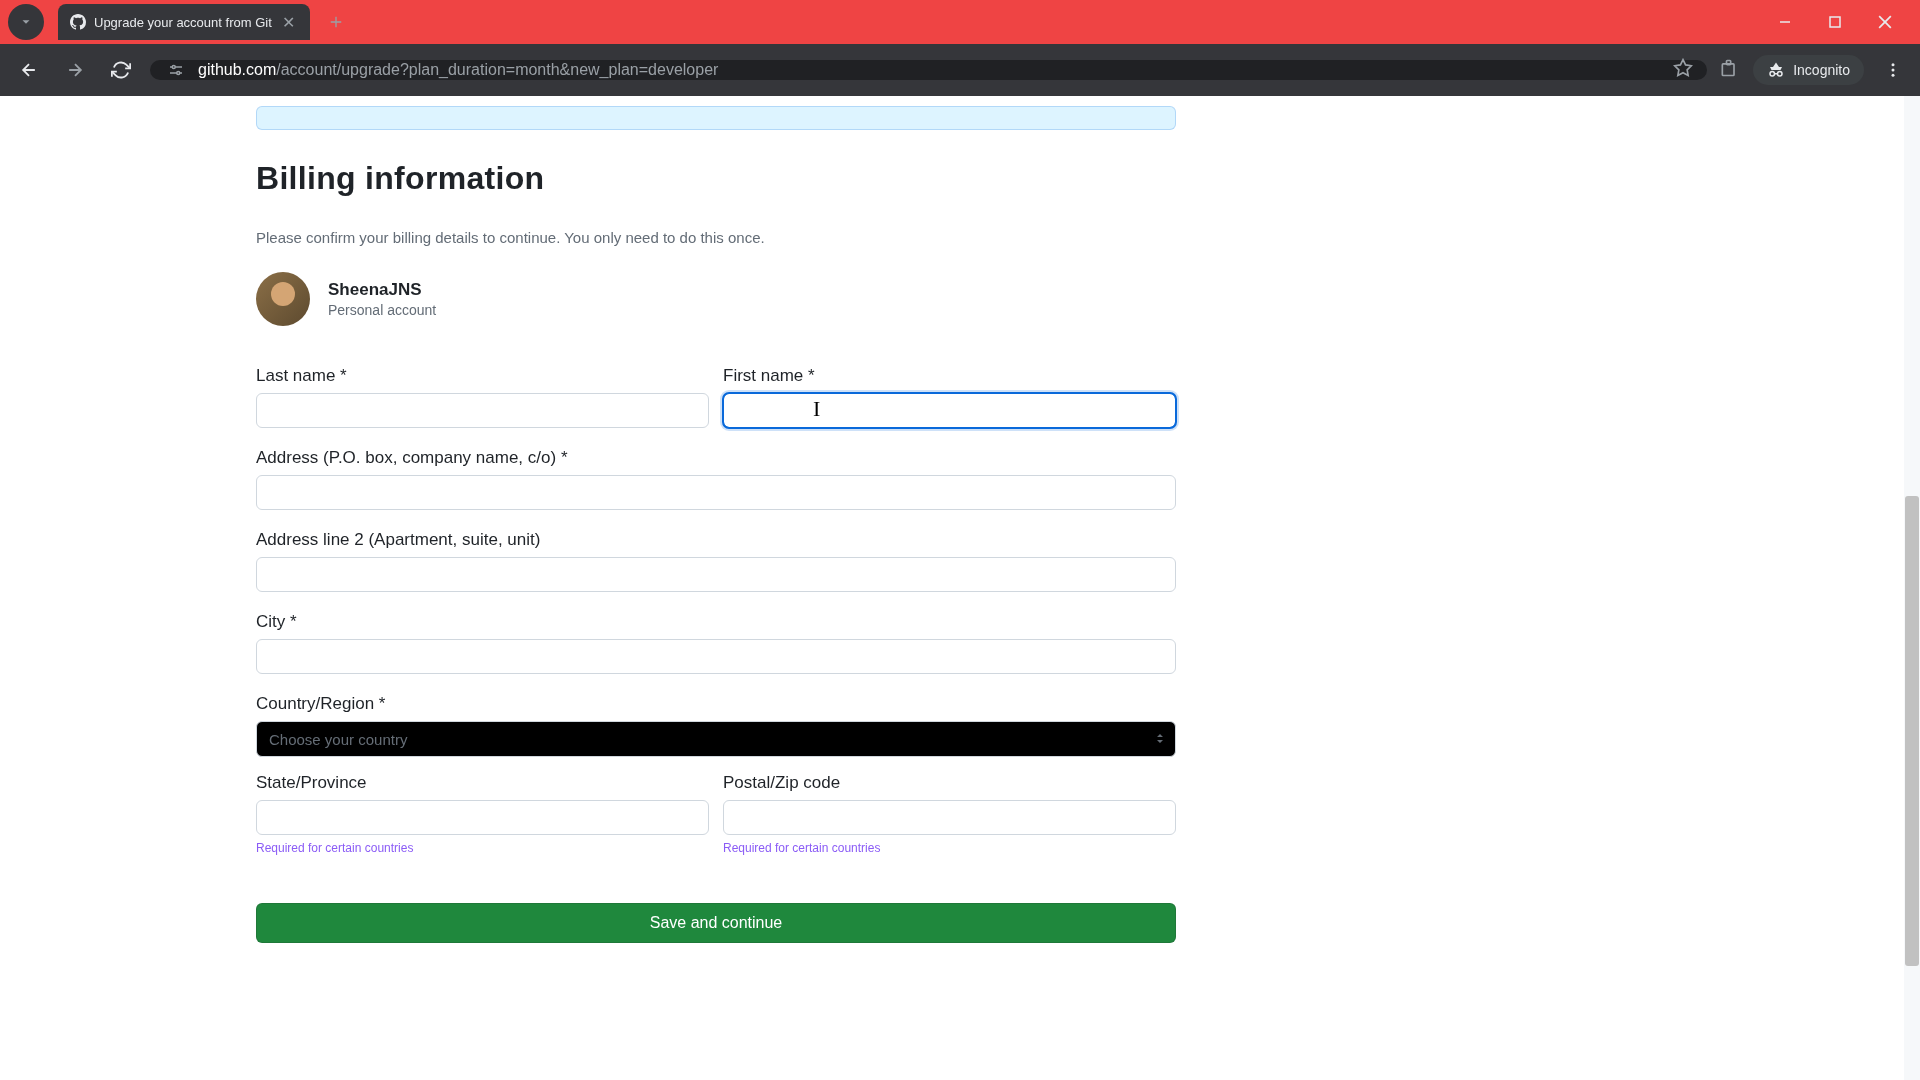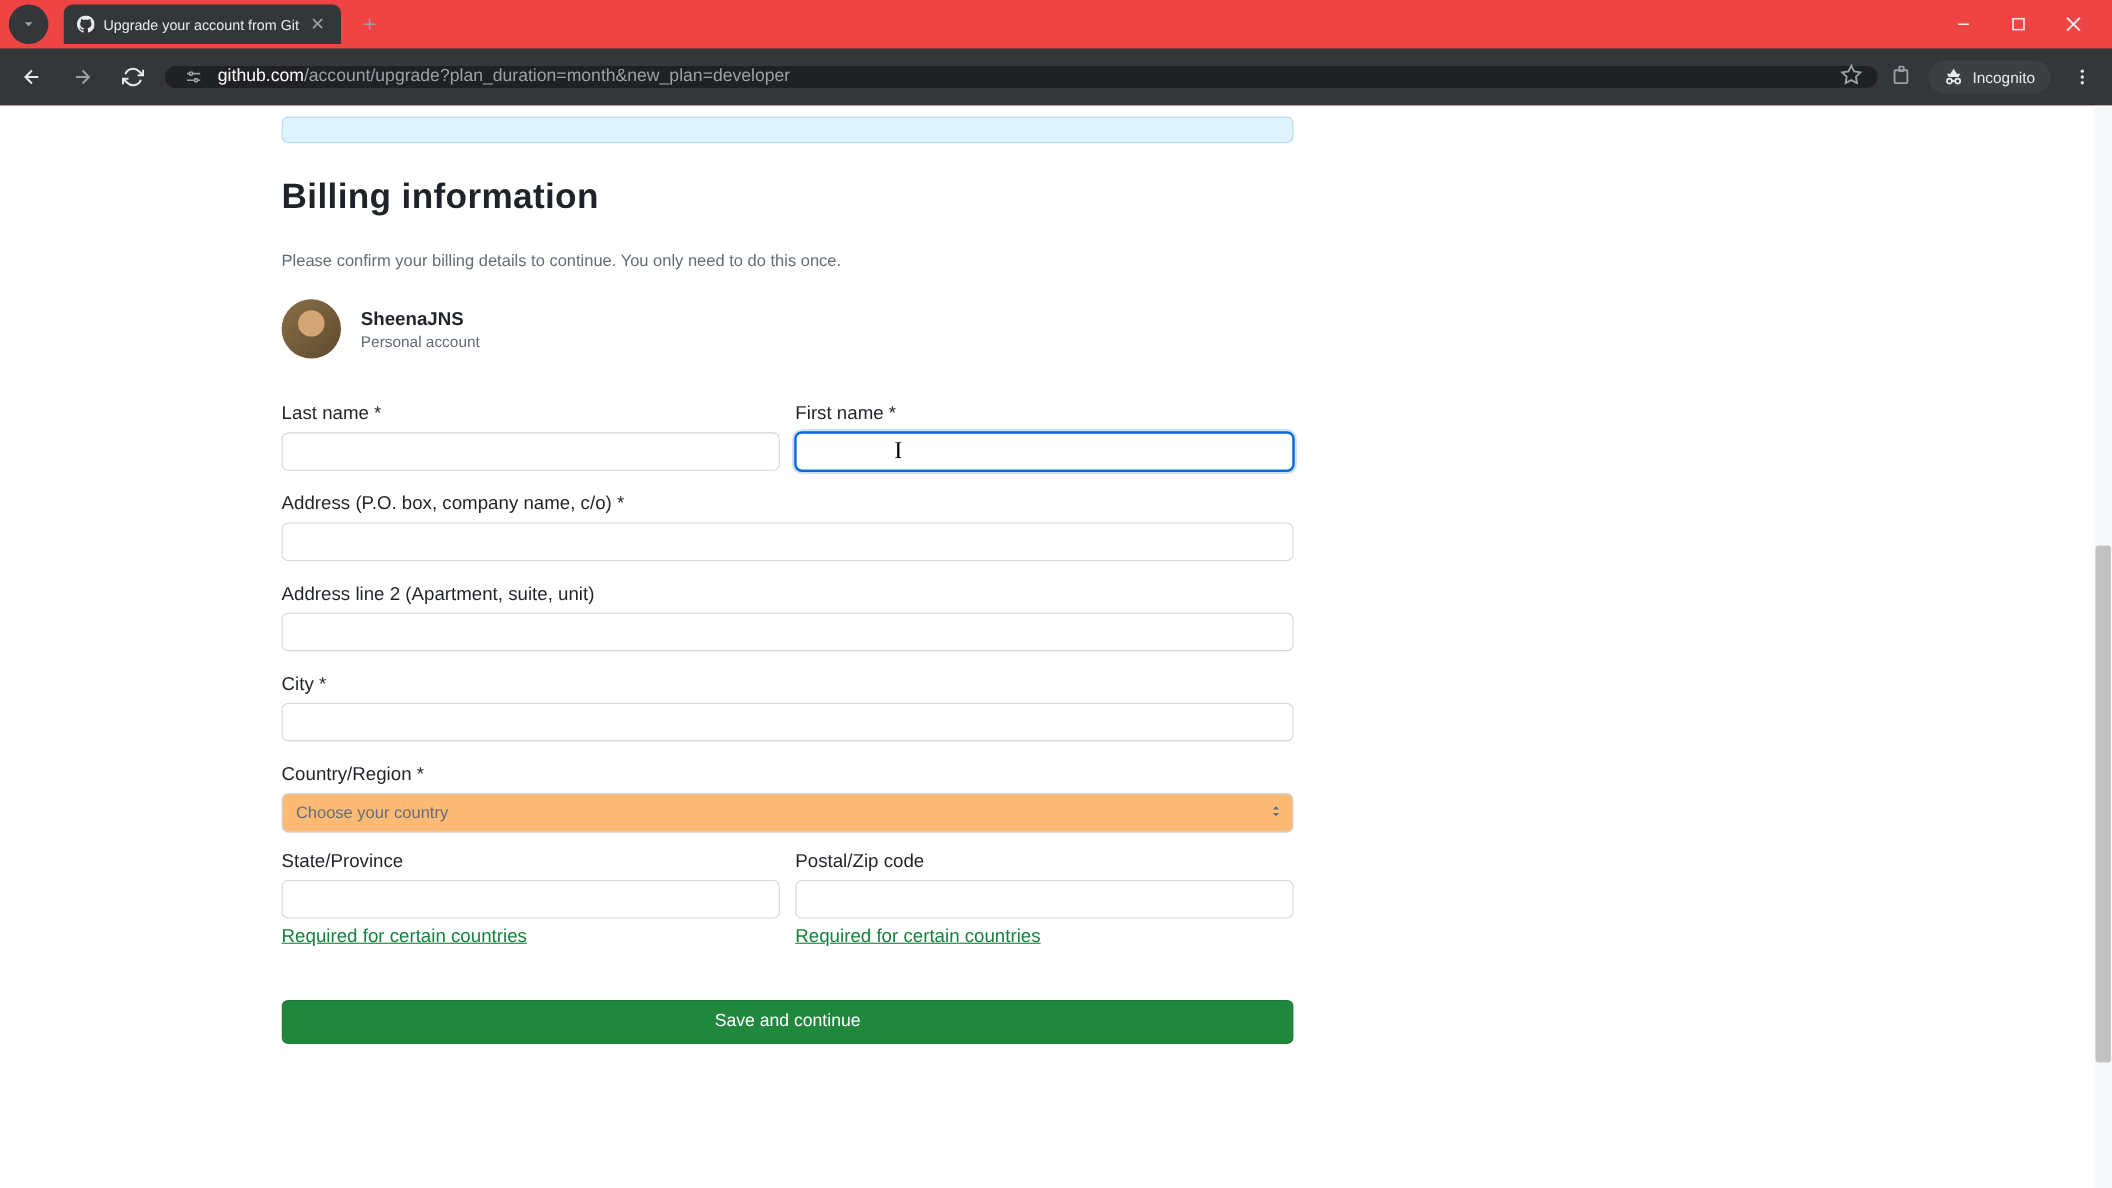--- a/index.html
+++ b/index.html
@@ -46,23 +46,23 @@
     .account-name { font-size: 17px; font-weight: 600; color: #1f2328; }
     .account-type { font-size: 14px; color: #636c76; margin-top: 2px; }
     
     .form-row { display: flex; gap: 14px; margin-bottom: 20px; }
     .form-group { display: flex; flex-direction: column; }
     .form-group.half { flex: 1; }
     .form-group.full { width: 100%; }
     .form-label { font-size: 17px; color: #1f2328; margin-bottom: 7px; }
     .form-input { height: 35px; border: 1px solid #d0d7de; border-radius: 6px; padding: 5px 12px; font-size: 15px; background: #fff; }
     .form-input.focused { border-color: #0969da; outline: 2px solid #0969da; outline-offset: -1px; box-shadow: 0 0 0 3px rgba(9,105,218,0.2); }
-    .form-select { height: 36px; border: 1px solid #d0d7de; border-radius: 6px; padding: 5px 32px 5px 12px; font-size: 15px; background: #fdba74; color: #656d76; position: relative; display: flex; align-items: center; cursor: pointer; }
+    .form-select { height: 36px; border: 1px solid #d0d7de; border-radius: 6px; padding: 5px 32px 5px 12px; font-size: 15px; background: #000000; color: #656d76; position: relative; display: flex; align-items: center; cursor: pointer; }
     .select-arrow { position: absolute; right: 10px; top: 50%; transform: translateY(-50%); color: #656d76; pointer-events: none; }
-    .help-text { font-size: 17px; color: #15803d; margin-top: 6px; text-decoration: underline; }
+    .help-text { font-size: 12px; color: #8b5cf6; margin-top: 6px; }
     
     .submit-btn { width: 100%; height: 40px; background: #1f883d; border: 1px solid rgba(31,35,40,0.15); border-radius: 6px; color: #fff; font-size: 16px; font-weight: 500; cursor: pointer; margin-top: 28px; }
     
     .scrollbar-track { position: absolute; right: 0; top: 0; width: 16px; height: 100%; background: #f6f8fa; }
     .scrollbar-thumb { position: absolute; right: 1px; width: 14px; background: #c1c1c1; border-radius: 3px; top: 400px; height: 470px; }
     .ibeam-cursor { position: absolute; font-size: 22px; color: #000; pointer-events: none; font-family: serif; }
   </style>
 </head>
 <body>
 

